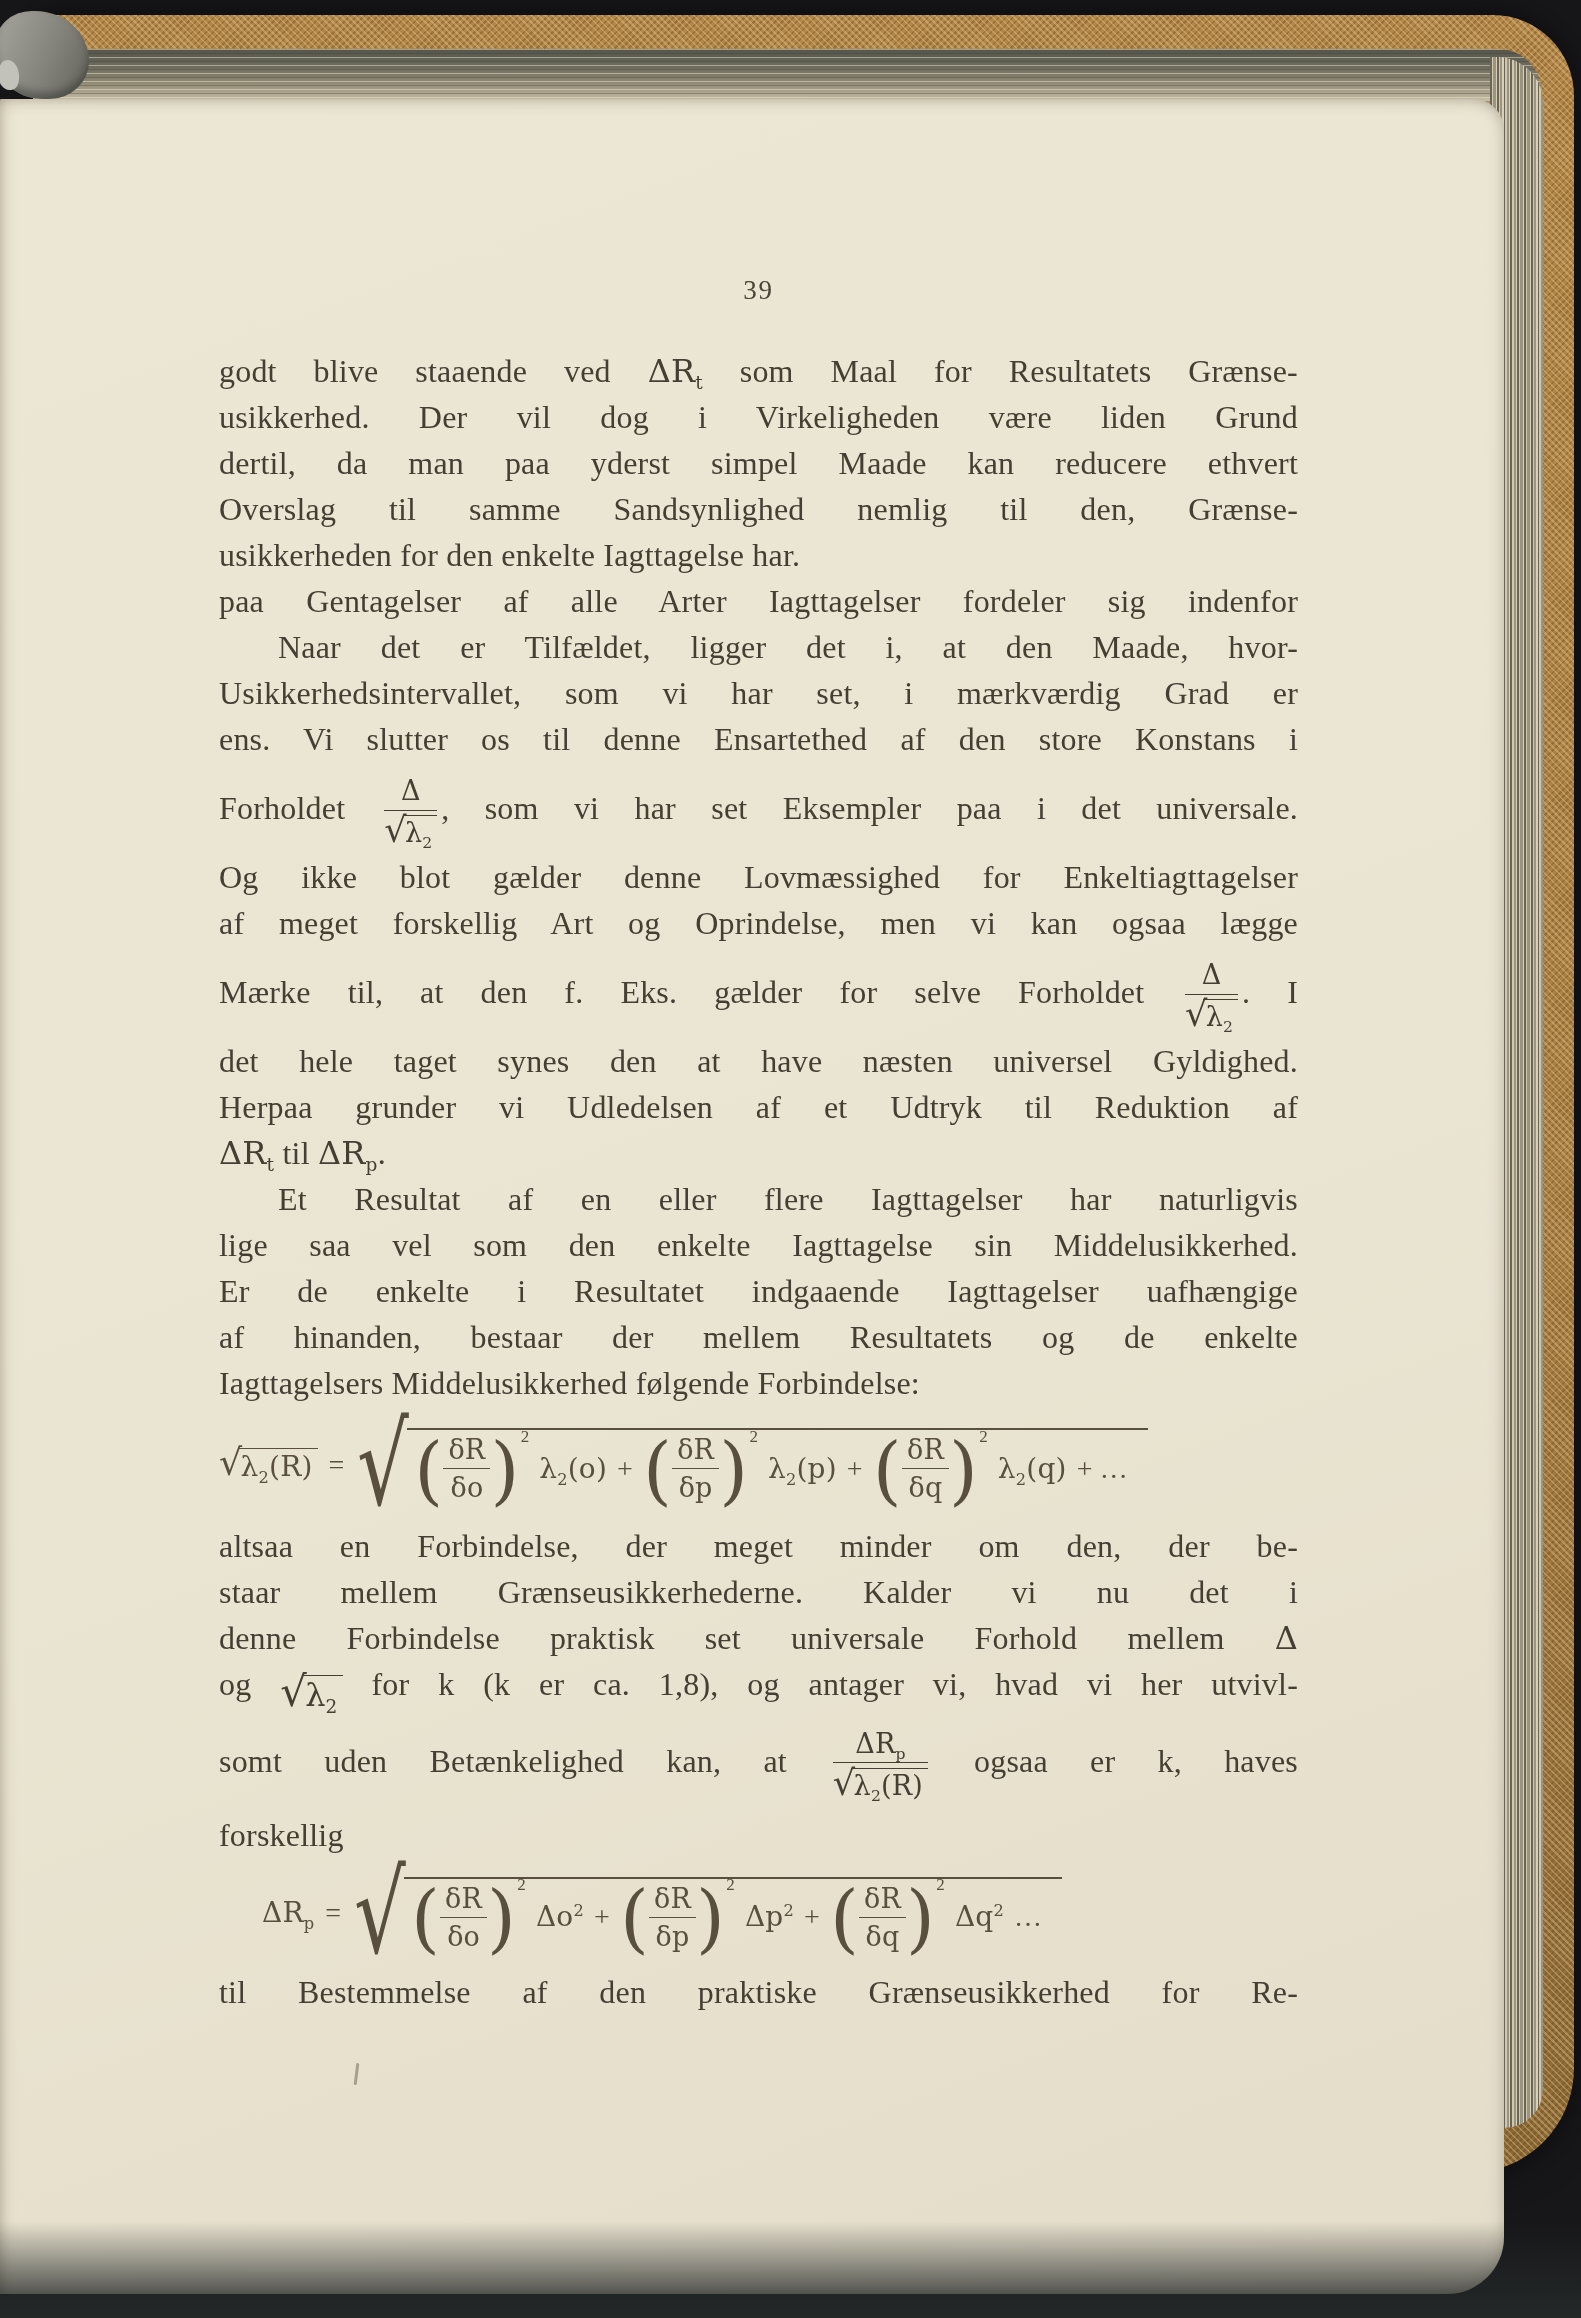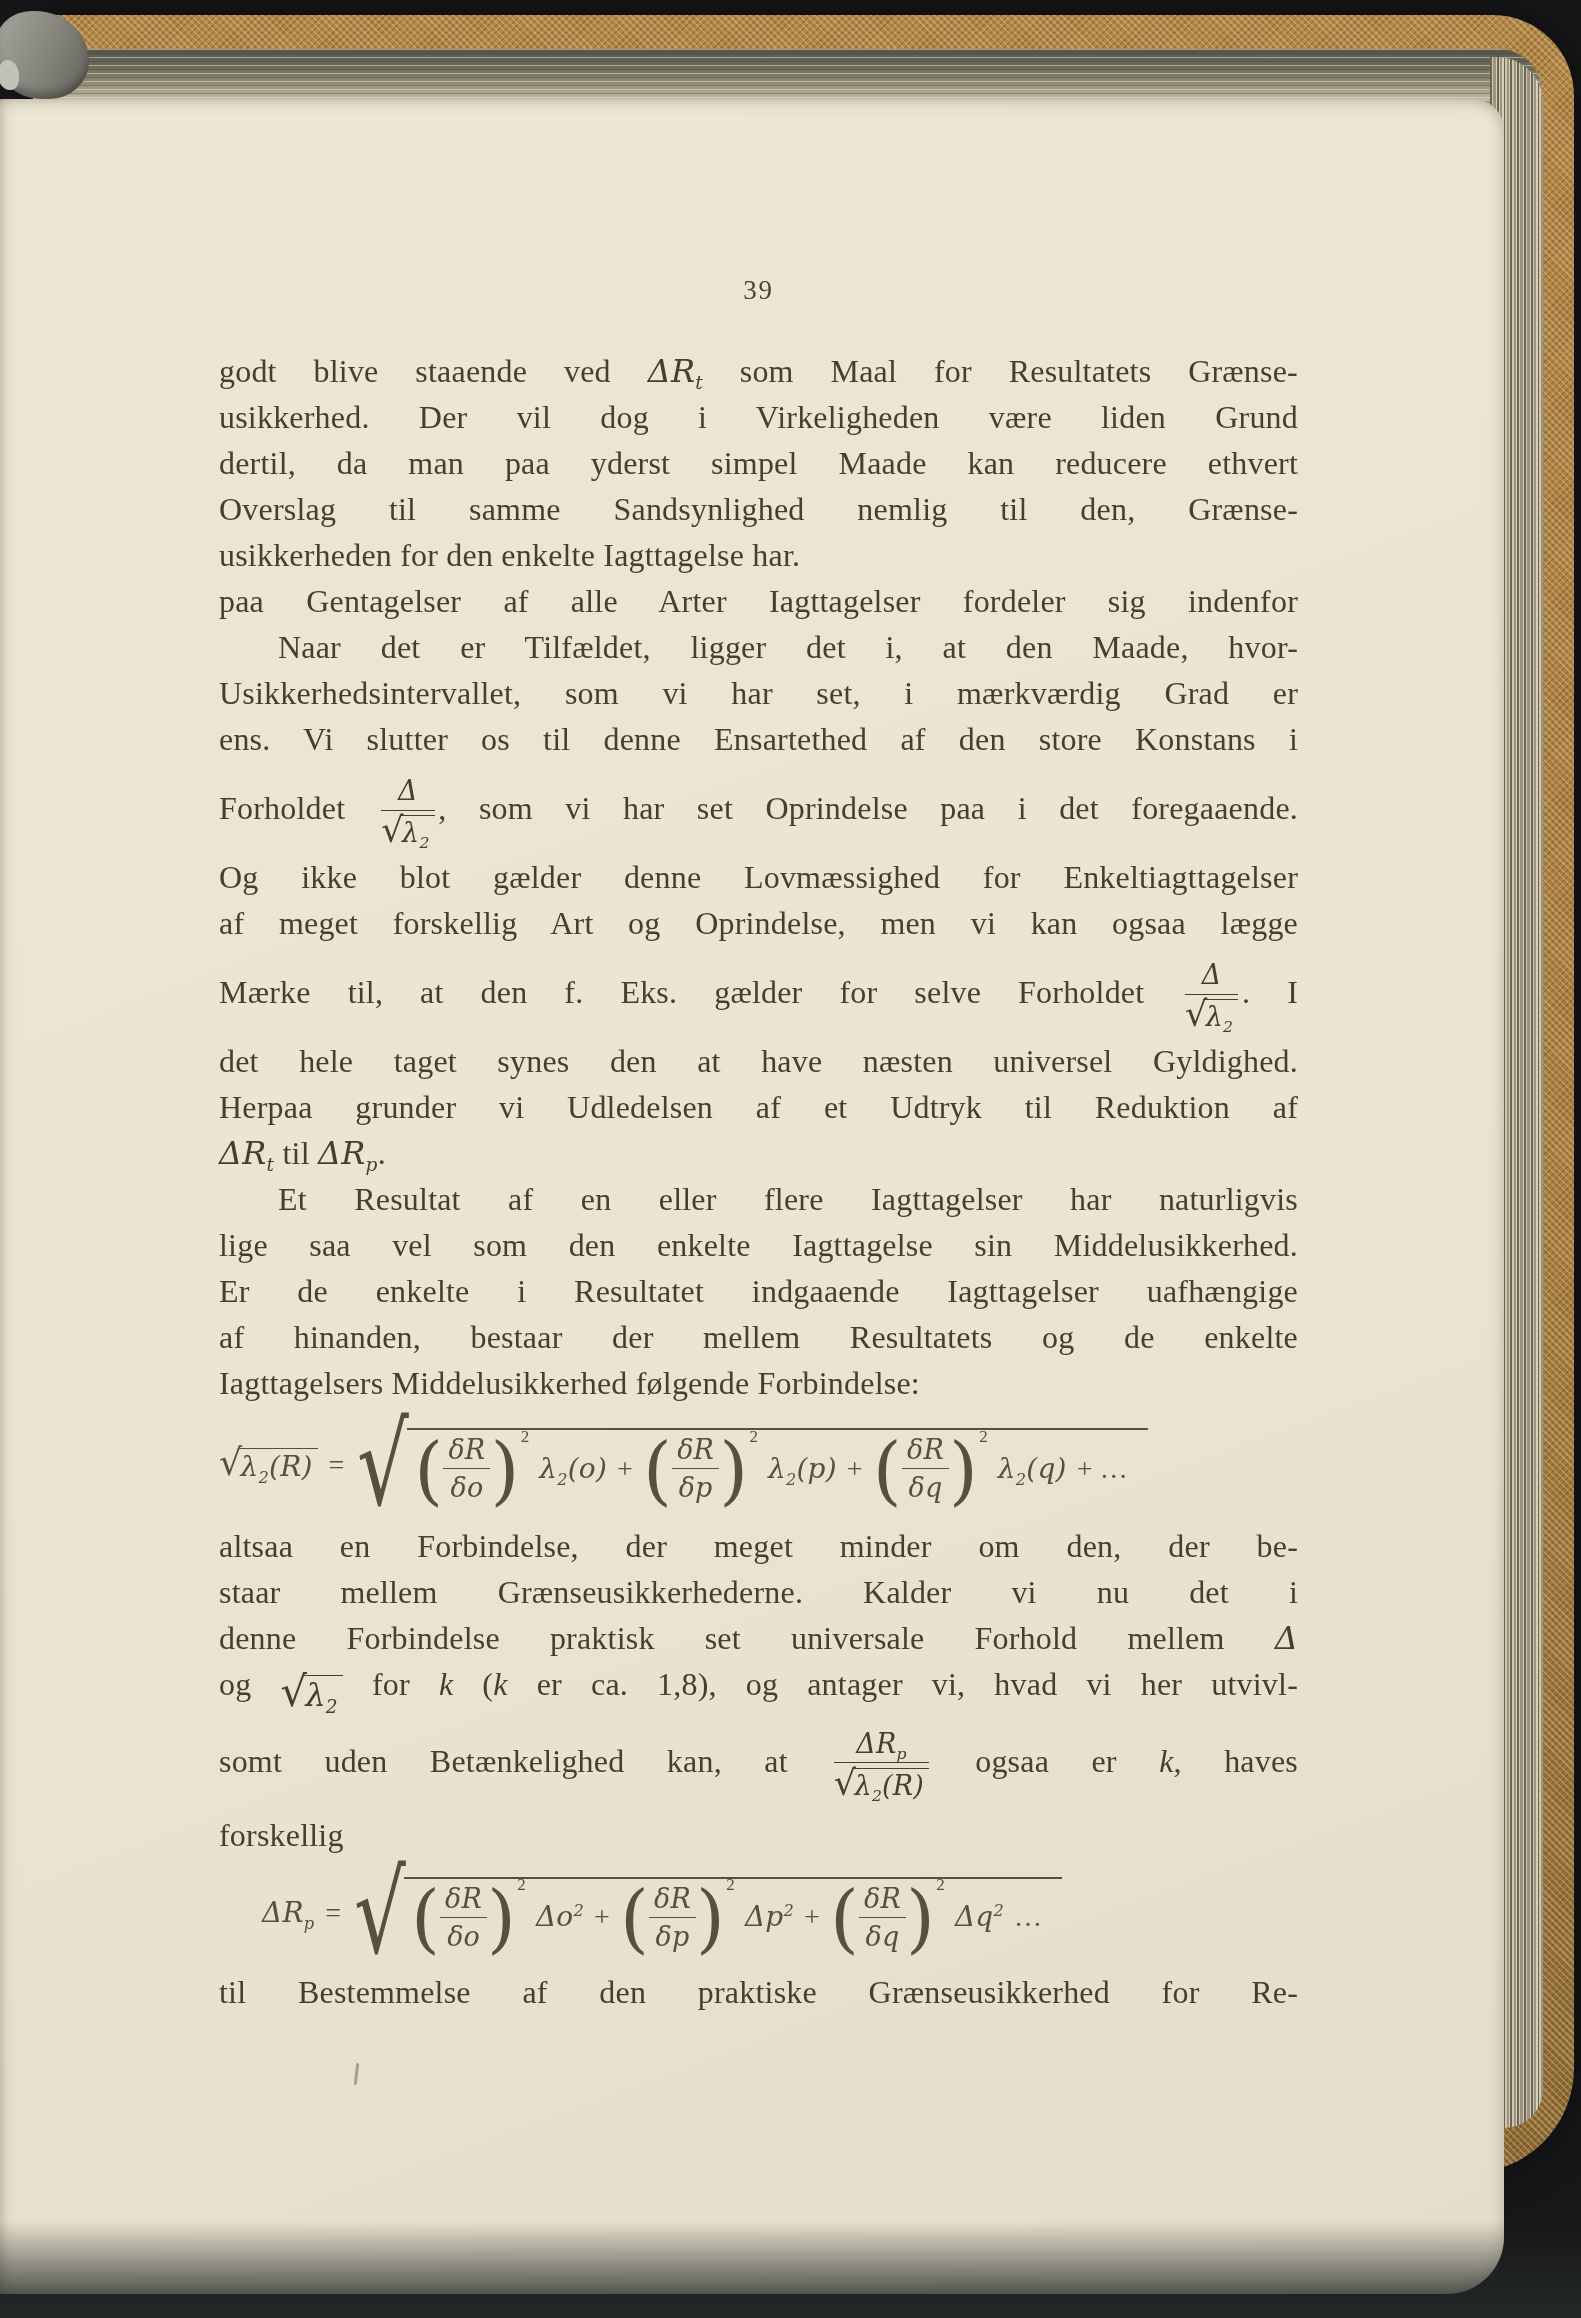--- a/index.html
+++ b/index.html
@@ -67,21 +67,21 @@
   }
   .body{
     position:absolute;top:249px;left:219px;width:1079px;
     font-size:32px;line-height:46px;color:#453e33;letter-spacing:0.2px;
   }
   .ln{text-align:justify;text-align-last:justify;}
   .ln.last{text-align:left;text-align-last:left;}
   .ln.ind{text-indent:59px;}
   .ln.tall{line-height:92px;}
   .ln.tall2{line-height:101px;}
-  .it{font-style:italic;}
+  .it{}
   .math{font-family:"DejaVu Serif","Liberation Serif",serif;}
   sub{font-size:.58em;line-height:0;}
   sup{font-size:.58em;line-height:0;}
 
   
   .sqrt{display:inline-flex;align-items:flex-start;line-height:1;vertical-align:-8.6px;}
   .sqrt .rad{font-size:1.3em;line-height:.72;transform:translateY(1.8px);}
   .sqrt .arg{border-top:1.8px solid currentColor;padding:3.1px 5px 0 2.5px;margin-left:-4.3px;}
 
   
@@ -136,21 +136,21 @@
       <div class="ln ind">Naar det er Tilfældet, ligger det i, at den Maade, hvor-</div>
       <div class="ln">Usikkerhedsintervallet, som vi har set, i mærkværdig Grad er</div>
       <div class="ln">ens. Vi slutter os til denne Ensartethed af den store Konstans i</div>
 
       <div class="ln tall"><span>Forholdet </span><span class="ifrac math">
             <span class="fnum it">Δ</span>
             <span class="fden"><span class="sqrt">
                 <span class="rad">√</span>
                 <span class="arg it"><span>λ</span><sub>2</sub></span>
               </span></span>
-          </span><span>, som vi har set Oprindelse paa i det foregaaende.</span></div>
+          </span><span>, som vi har set Eksempler paa i det universale.</span></div>
 
       <div class="ln">Og ikke blot gælder denne Lovmæssighed for Enkeltiagttagelser</div>
       <div class="ln">af meget forskellig Art og Oprindelse, men vi kan ogsaa lægge</div>
 
       <div class="ln tall"><span>Mærke til, at den f. Eks. gælder for selve Forholdet </span><span class="ifrac math">
             <span class="fnum it">Δ</span>
             <span class="fden"><span class="sqrt">
                 <span class="rad">√</span>
                 <span class="arg it"><span>λ</span><sub>2</sub></span>
               </span></span>

